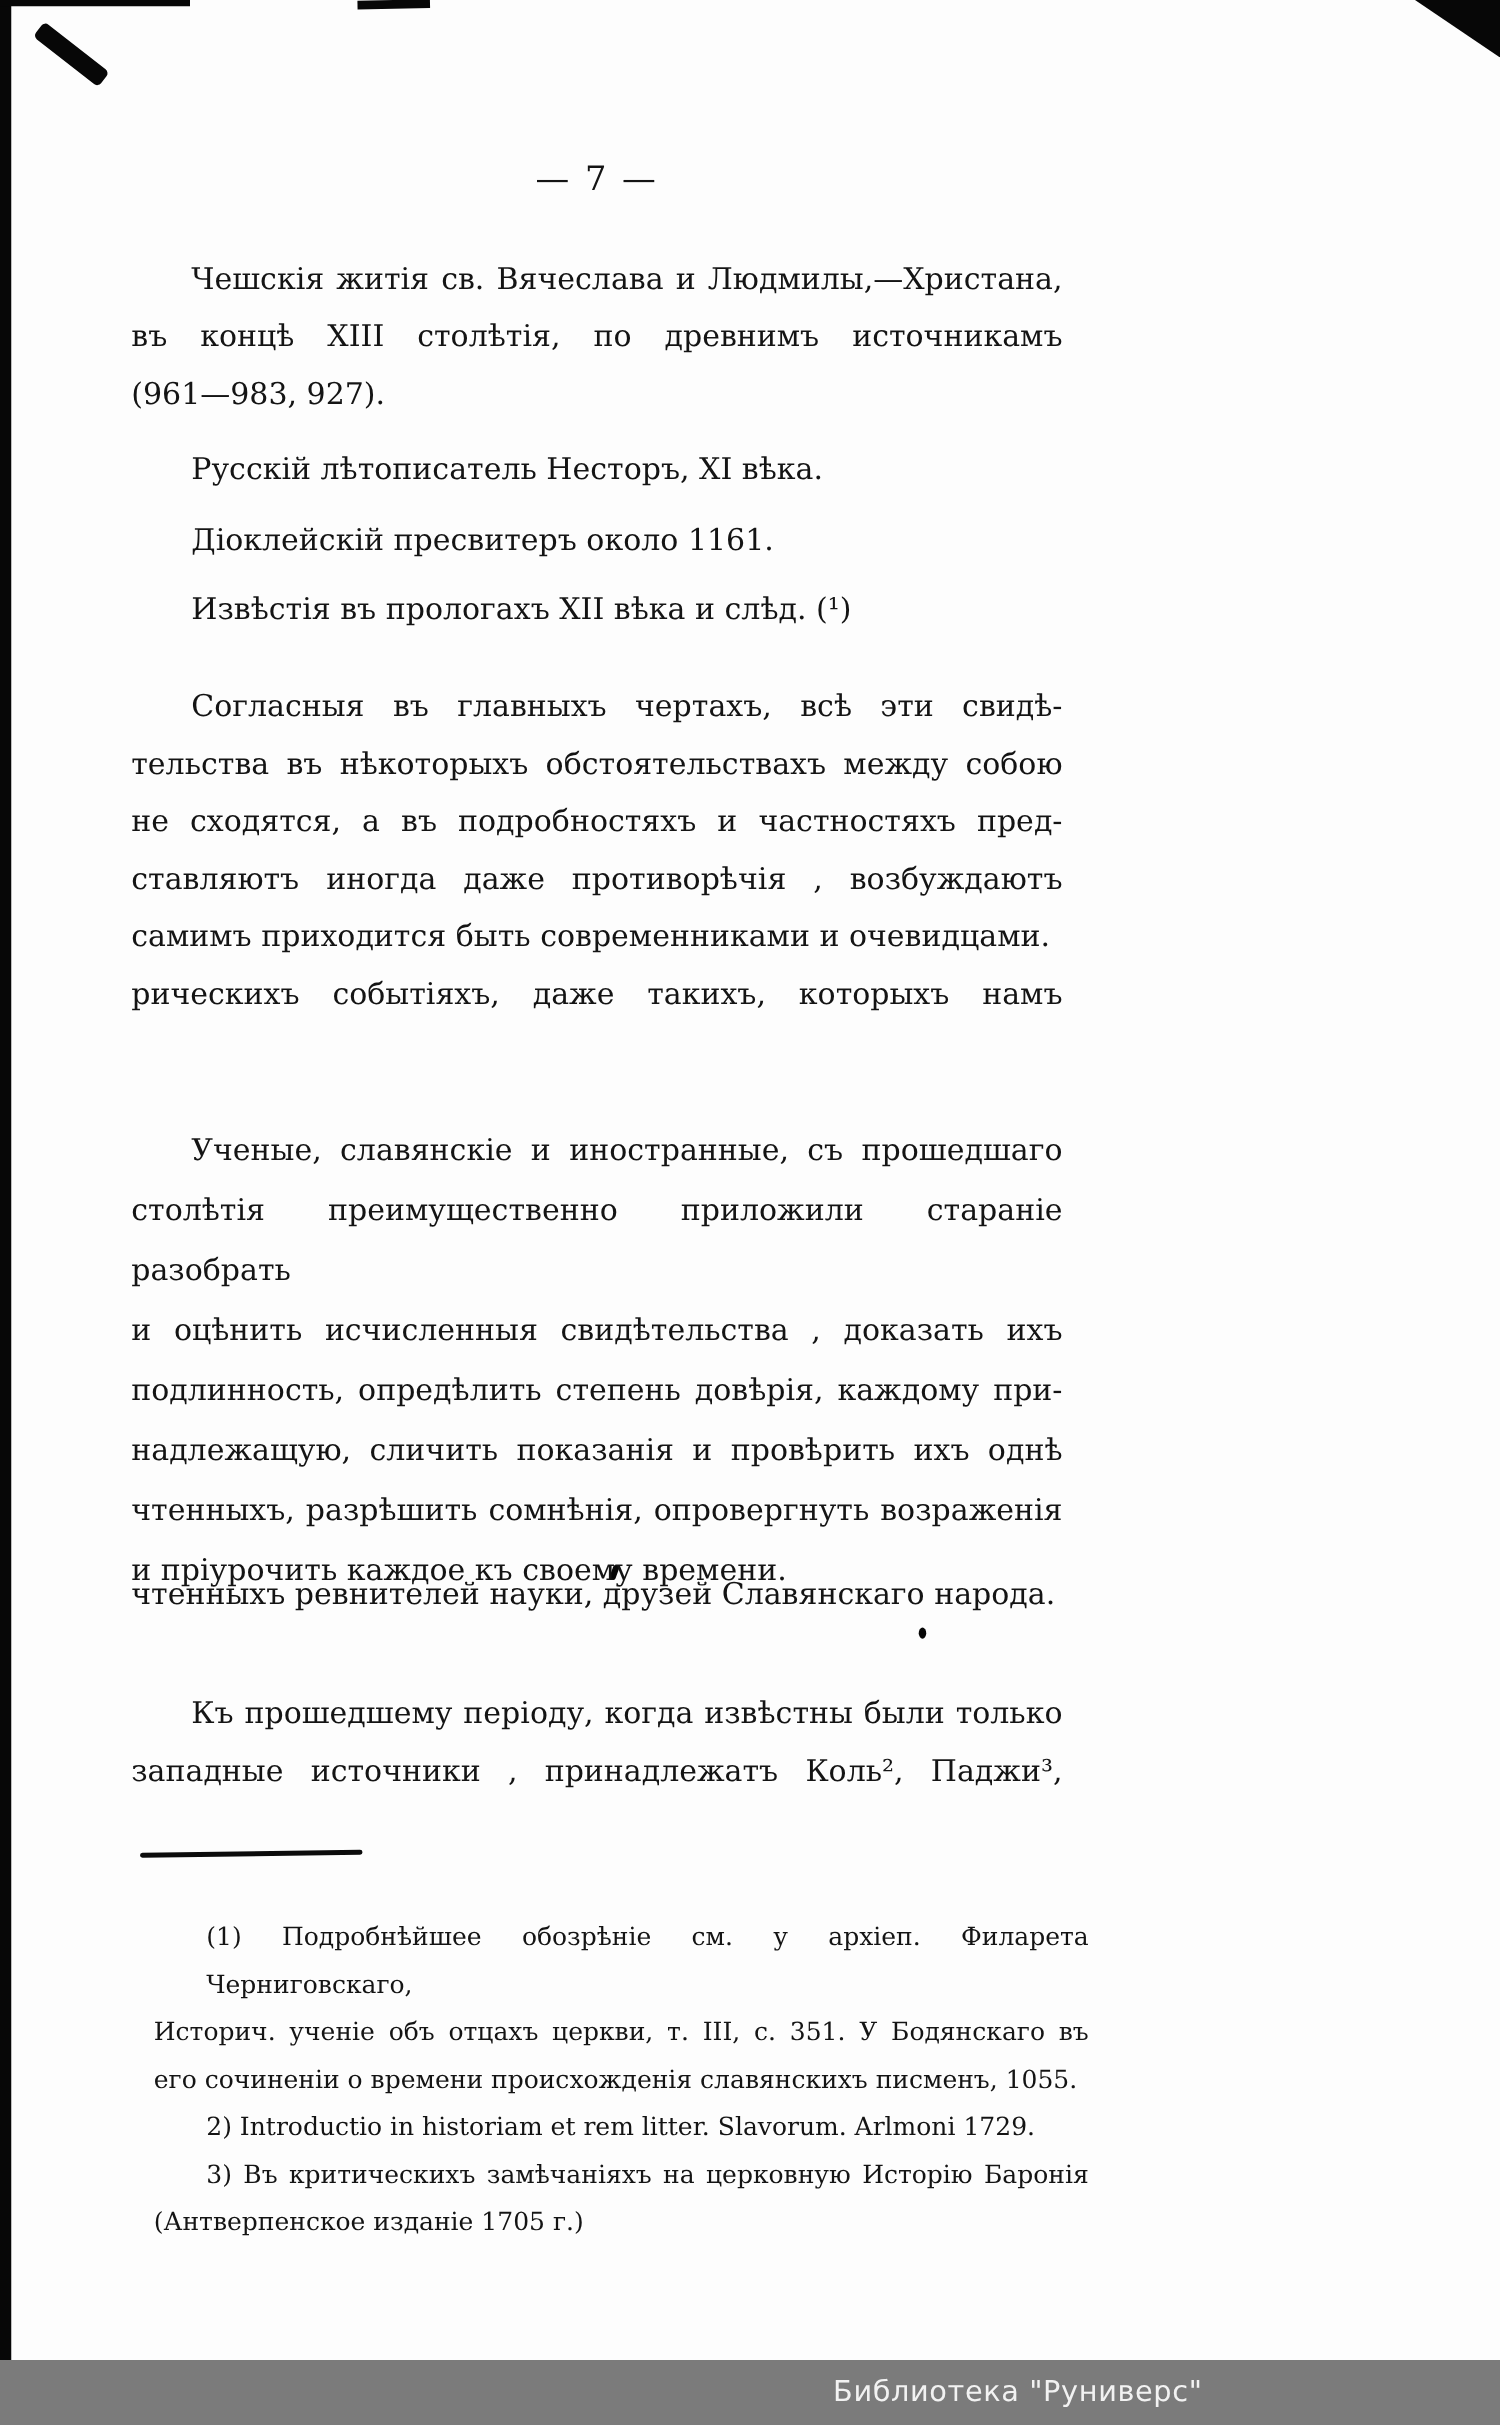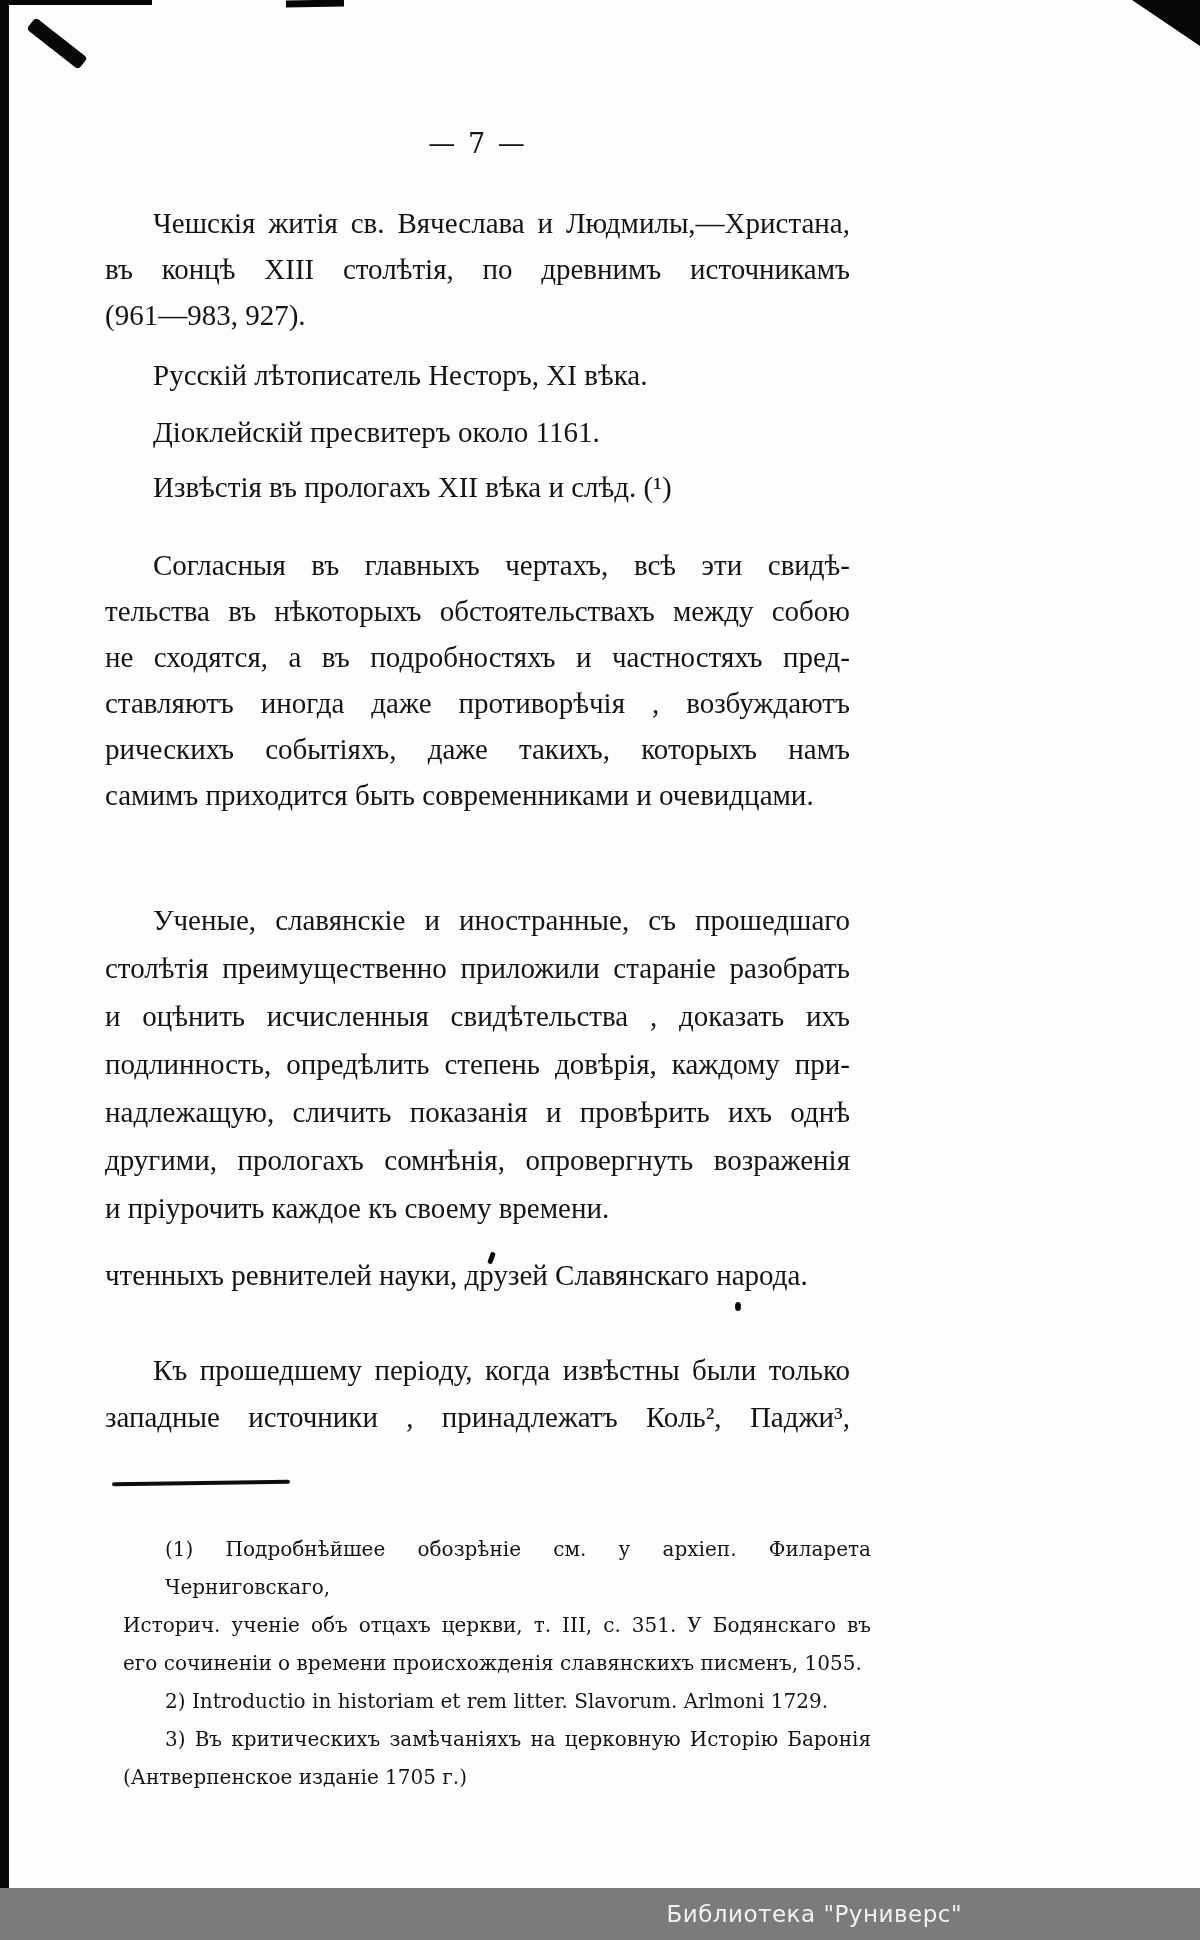--- a/index.html
+++ b/index.html
@@ -11,21 +11,21 @@
     overflow:hidden;
     font-family:"DejaVu Serif","Liberation Serif",serif;
     color:#141414;
   }
   .pagenum {
     position:absolute; left:105px; top:128px; width:745px;
     text-align:center; font-size:27px; letter-spacing:2px;
   }
   .pblock {
     position:absolute; left:105px; width:745px;
-    font-size:29px; line-height:46px;font-family:Liberation Serif, serif;
+    font-size:24px; line-height:46px;
   }
   .fnblock {
     position:absolute; left:123px; width:748px;
     font-size:20px; line-height:38px;
   }
   .tline { text-align:left; white-space:normal; }
   .tline.just { text-align:justify; text-align-last:justify; }
   .tline.ind { padding-left:48px; }
   .fnblock .tline.ind { padding-left:42px; }
   .fn-divider {
@@ -84,30 +84,30 @@
       <div class="tline ind">Діоклейскій пресвитеръ около 1161.</div>
     </div>
   <div class="pblock" style="top:464px;">
       <div class="tline ind">Извѣстія въ прологахъ XII вѣка и слѣд. (¹)</div>
     </div>
   <div class="pblock" style="top:542px;">
       <div class="tline just ind">Согласныя въ главныхъ чертахъ, всѣ эти свидѣ-</div>
       <div class="tline just">тельства въ нѣкоторыхъ обстоятельствахъ между собою</div>
       <div class="tline just">не сходятся, а въ подробностяхъ и частностяхъ пред-</div>
       <div class="tline just">ставляютъ иногда даже противорѣчія , возбуждаютъ</div>
+      <div class="tline">самимъ приходится быть современниками и очевидцами.</div>
       <div class="tline just">рическихъ событіяхъ, даже такихъ, которыхъ намъ</div>
-      <div class="tline">самимъ приходится быть современниками и очевидцами.</div>
     </div>
   <div class="pblock" style="top:896px; line-height:48px;">
       <div class="tline just ind">Ученые, славянскіе и иностранные, съ прошедшаго</div>
       <div class="tline just">столѣтія преимущественно приложили стараніе разобрать</div>
       <div class="tline just">и оцѣнить исчисленныя свидѣтельства , доказать ихъ</div>
       <div class="tline just">подлинность, опредѣлить степень довѣрія, каждому при-</div>
       <div class="tline just">надлежащую, сличить показанія и провѣрить ихъ однѣ</div>
-      <div class="tline just">другими, прологахъ сомнѣнія, опровергнуть возраженія</div>
+      <div class="tline just">чтенныхъ, разрѣшить сомнѣнія, опровергнуть возраженія</div>
       <div class="tline">и пріурочить каждое къ своему времени.</div>
     </div>
   <div class="pblock" style="top:1252px; line-height:47px;">
       <div class="tline">чтенныхъ ревнителей науки, друзей Славянскаго народа.</div>
     </div>
   <div class="pblock" style="top:1347px; line-height:47px;">
       <div class="tline just ind">Къ прошедшему періоду, когда извѣстны были только</div>
       <div class="tline just">западные источники , принадлежатъ Коль², Паджи³,</div>
     </div>
 

